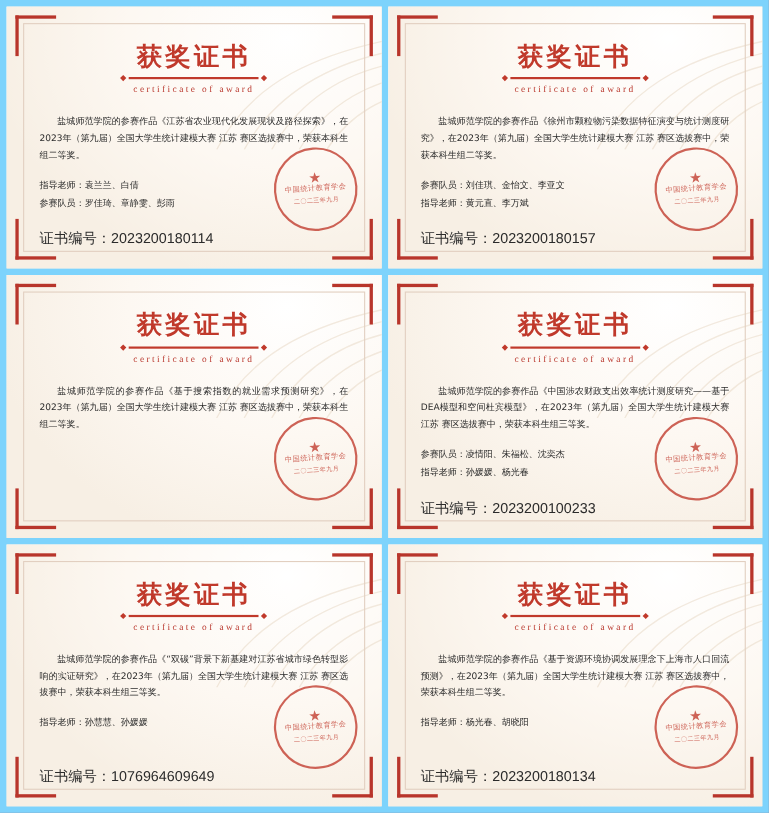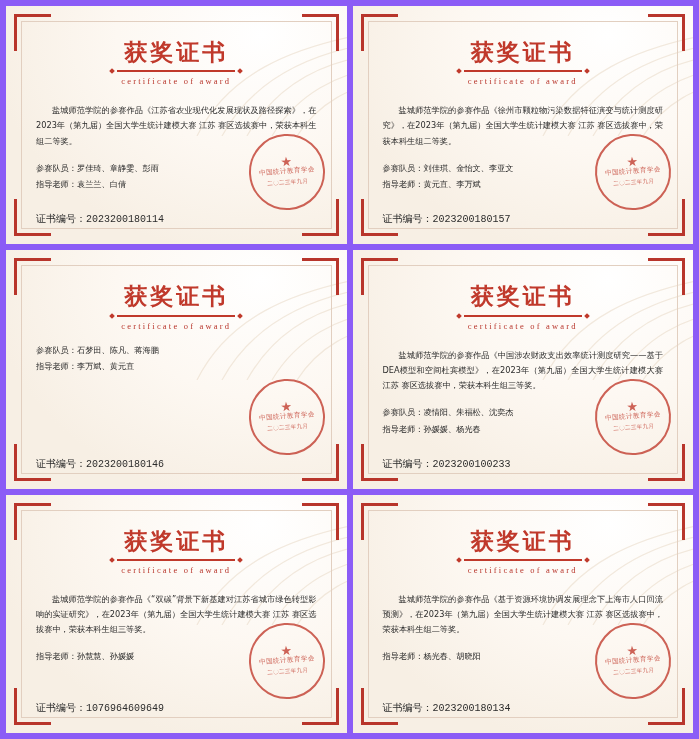--- a/index.html
+++ b/index.html
@@ -3,21 +3,21 @@
 <meta charset="utf-8">
 <style>
   html,body{margin:0;padding:0;background:#b8352b;}
   body{
     width:699px;height:739px;
     font-family:"Liberation Sans","DejaVu Sans",sans-serif;
     -webkit-font-smoothing:antialiased;
   }
   .sheet{
     width:699px;height:739px;
-    background:#8b5cf6;
+    background:#7dd3fc;
     display:grid;
     grid-template-columns:1fr 1fr;
     grid-template-rows:1fr 1fr 1fr;
     gap:6px;
     padding:6px;
     box-sizing:border-box;
   }
   .cert{
     position:relative;
     background:
@@ -84,22 +84,22 @@
   .meta{
     margin-top:11px;
     font-size:8.2px;
     line-height:2.0;
     color:#2b2b2b;
     font-family:"DejaVu Sans","Liberation Sans",sans-serif;
   }
   .meta div{white-space:nowrap;}
   .footer{
     margin-top:auto;
-    font-size:10px;color:#2b2b2b;
-    font-family:Liberation Mono, monospace;
+    font-size:13px;color:#2b2b2b;
+    font-family:Liberation Sans, sans-serif;
   }
   .seal{
     position:absolute;right:22px;bottom:34px;
     width:72px;height:72px;border-radius:50%;
     border:2px solid #c0392b;
     color:#c0392b;
     display:flex;flex-direction:column;align-items:center;justify-content:center;
     opacity:.78;
     transform:rotate(-4deg);
   }
@@ -137,22 +137,22 @@
     <div class="corner c-bl"></div>
     <div class="corner c-br"></div>
     <div class="content">
       <div class="title-wrap">
         <div class="title">获奖证书</div>
         <div class="rule"></div>
         <div class="subtitle">certificate of award</div>
       </div>
       <div class="body-text">盐城师范学院的参赛作品《江苏省农业现代化发展现状及路径探索》，在2023年（第九届）全国大学生统计建模大赛 江苏 赛区选拔赛中，荣获本科生组二等奖。</div>
       <div class="meta">
+        <div><span>指导老师：</span><span>袁兰兰、白倩</span></div>
         <div><span>参赛队员：</span><span>罗佳琦、章静雯、彭雨</span></div>
-        <div><span>指导老师：</span><span>袁兰兰、白倩</span></div>
       </div>
       <div class="footer">
         <span>证书编号：</span><span>2023200180114</span>
       </div>
     </div>
     <div class="seal">
       <div class="star">★</div>
       <div class="org">中国统计教育学会</div>
       <div class="date">二〇二三年九月</div>
     </div>
@@ -209,27 +209,21 @@
     <div class="corner c-tl"></div>
     <div class="corner c-tr"></div>
     <div class="corner c-bl"></div>
     <div class="corner c-br"></div>
     <div class="content">
       <div class="title-wrap">
         <div class="title">获奖证书</div>
         <div class="rule"></div>
         <div class="subtitle">certificate of award</div>
       </div>
-      <div class="meta">
-        <div><span>参赛队员：</span><span>石梦田、陈凡、蒋海鹏</span></div>
-        <div><span>指导老师：</span><span>李万斌、黄元直</span></div>
-      </div>
-      <div class="footer">
-        <span>证书编号：</span><span>2023200180146</span>
-      </div>
+      <div class="body-text">盐城师范学院的参赛作品《基于搜索指数的就业需求预测研究》，在2023年（第九届）全国大学生统计建模大赛 江苏 赛区选拔赛中，荣获本科生组二等奖。</div>
     </div>
     <div class="seal">
       <div class="star">★</div>
       <div class="org">中国统计教育学会</div>
       <div class="date">二〇二三年九月</div>
     </div>
   </div>
 
   <div class="cert">
     <svg class="swirl" viewBox="0 0 210 150">

